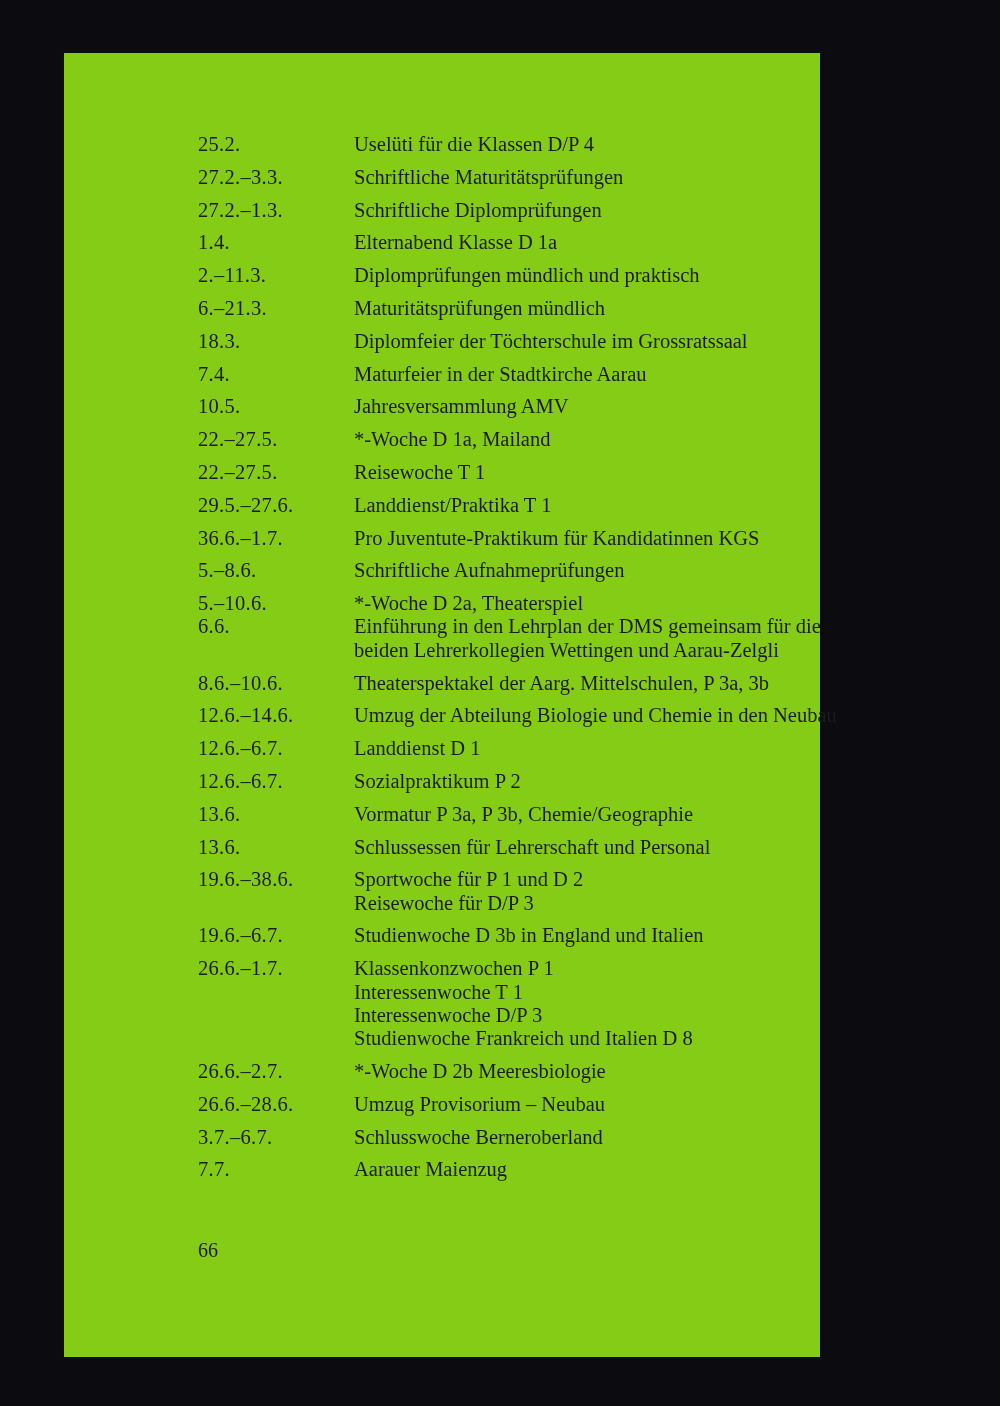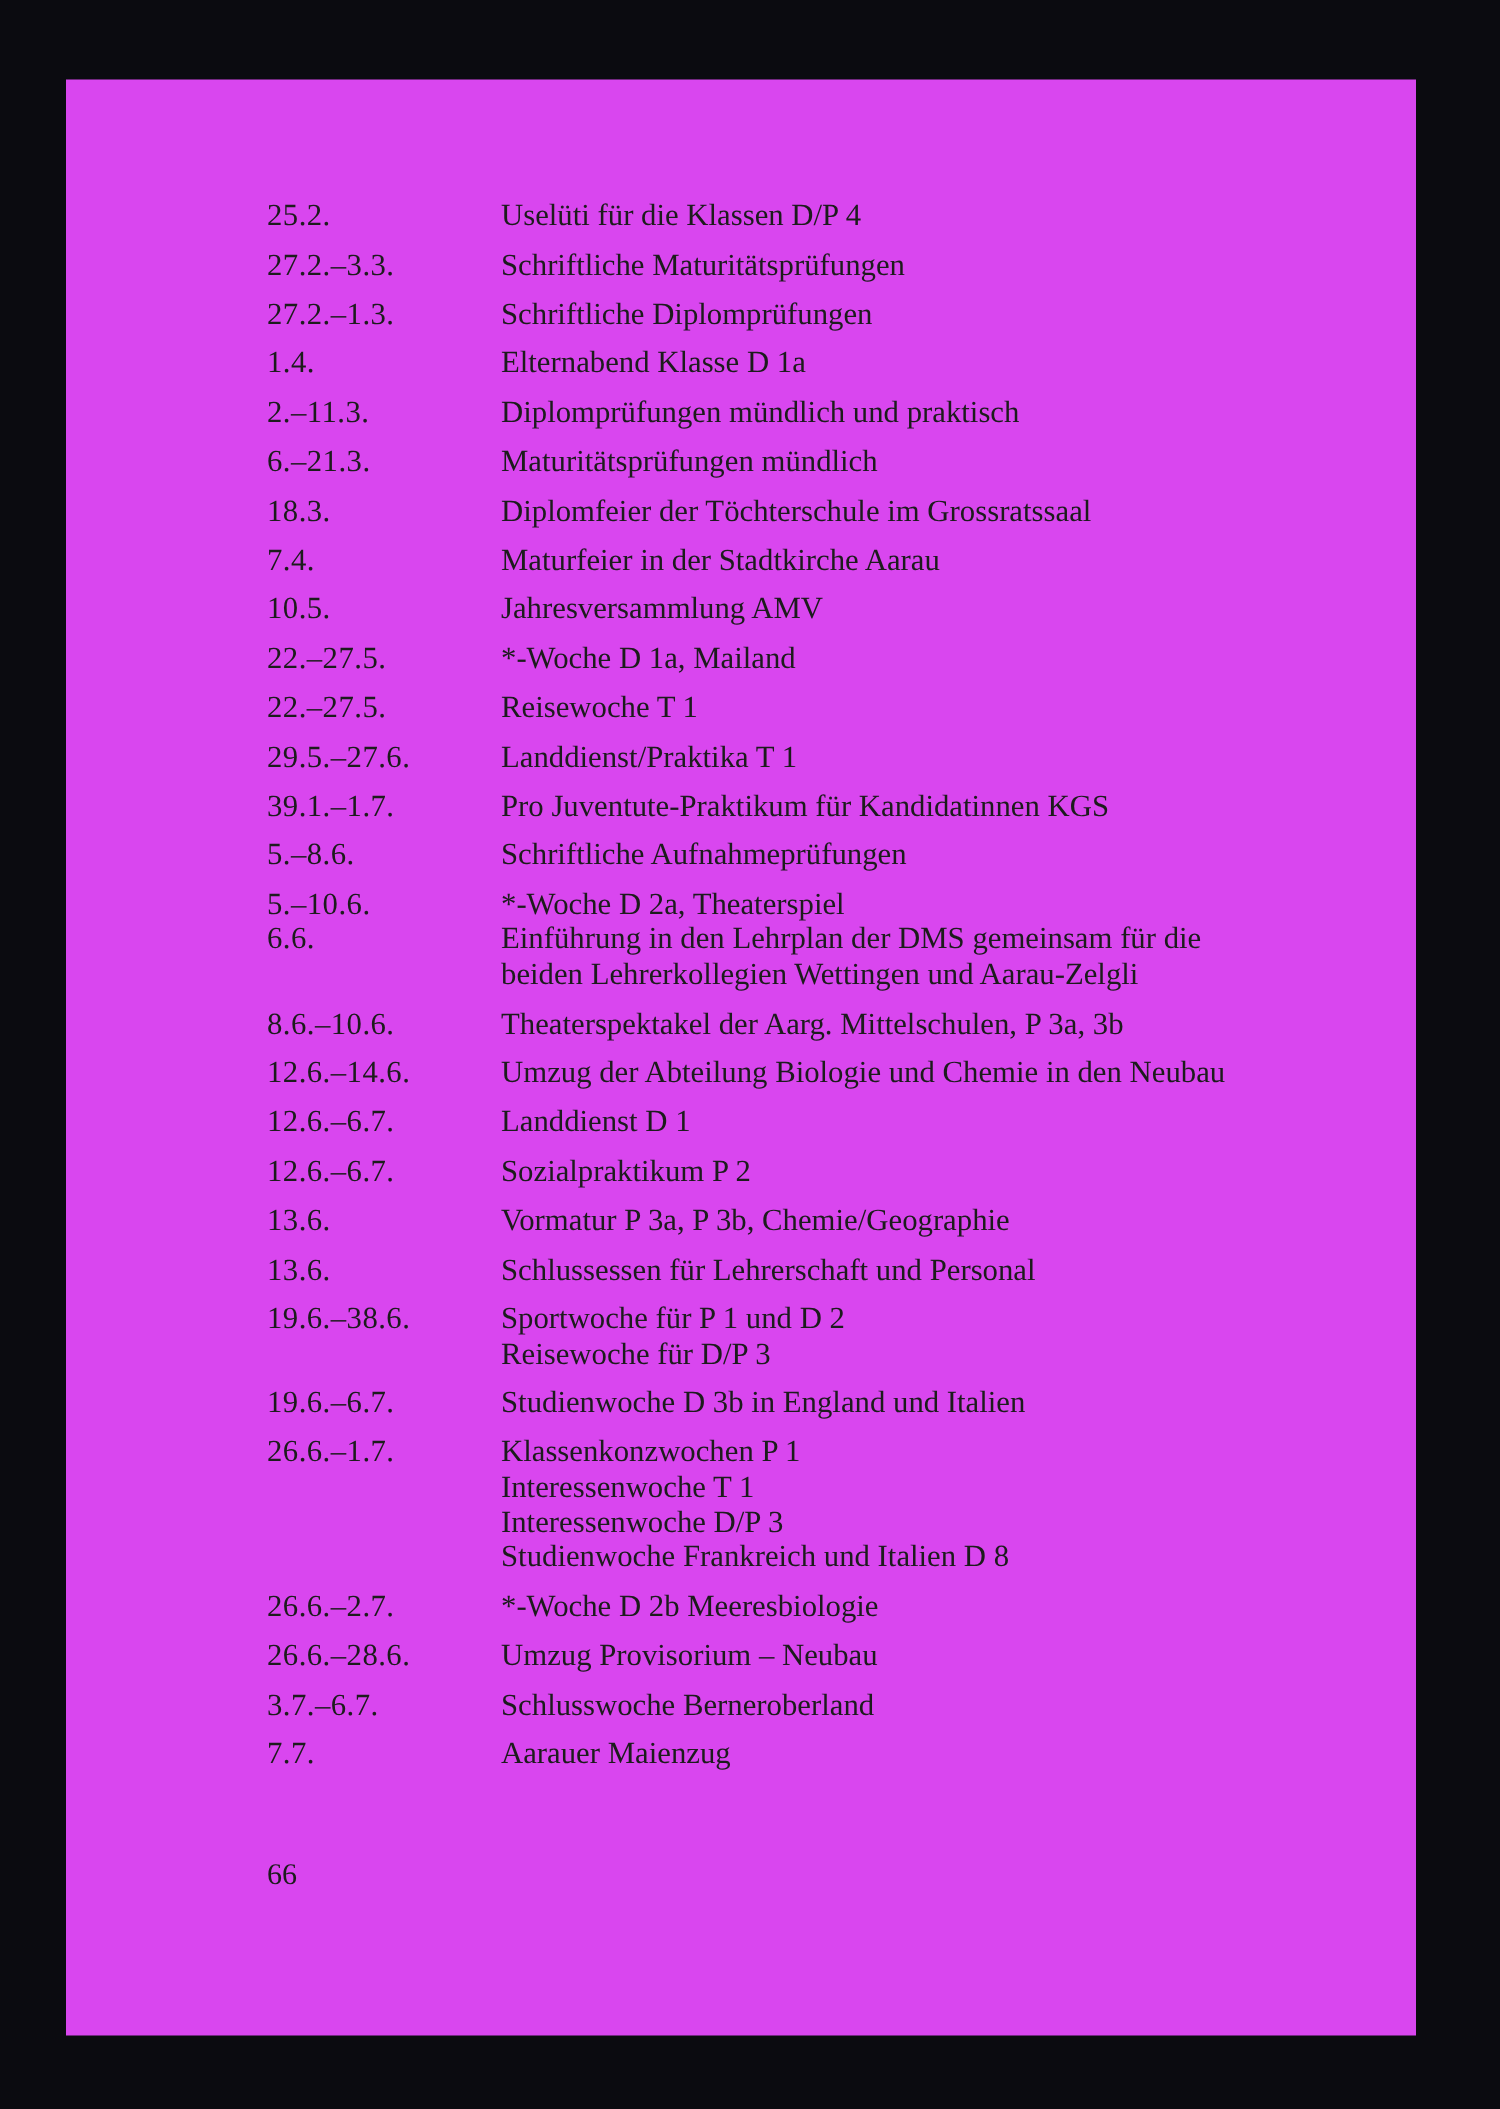--- a/index.html
+++ b/index.html
@@ -8,25 +8,25 @@
     }
     body {
       width: 1000px;
       height: 1406px;
       background: #0b0b10;
       position: relative;
       overflow: hidden;
     }
     .page {
       position: absolute;
-      left: 44px;
+      left: 64px;
       top: 53px;
-      width: 900px;
+      width: 756px;
       height: 1304px;
-      background: #d946ef;
+      background: #84cc16;
     }
     .schedule {
       position: absolute;
       left: 134px;
       top: 80px;
       width: 740px;
       font-family: "Liberation Serif", "DejaVu Serif", serif;
       font-size: 20.5px;
       color: #1c1c1c;
       line-height: 23.3px;
@@ -142,21 +142,21 @@
     </div>
 
     <div class="entry">
       <span class="date">29.5.–27.6.</span>
       <span class="desc">
         <span class="line">Landdienst/Praktika T 1</span>
       </span>
     </div>
 
     <div class="entry">
-      <span class="date">39.1.–1.7.</span>
+      <span class="date">36.6.–1.7.</span>
       <span class="desc">
         <span class="line">Pro Juventute-Praktikum für Kandidatinnen KGS</span>
       </span>
     </div>
 
     <div class="entry">
       <span class="date">5.–8.6.</span>
       <span class="desc">
         <span class="line">Schriftliche Aufnahmeprüfungen</span>
       </span>

